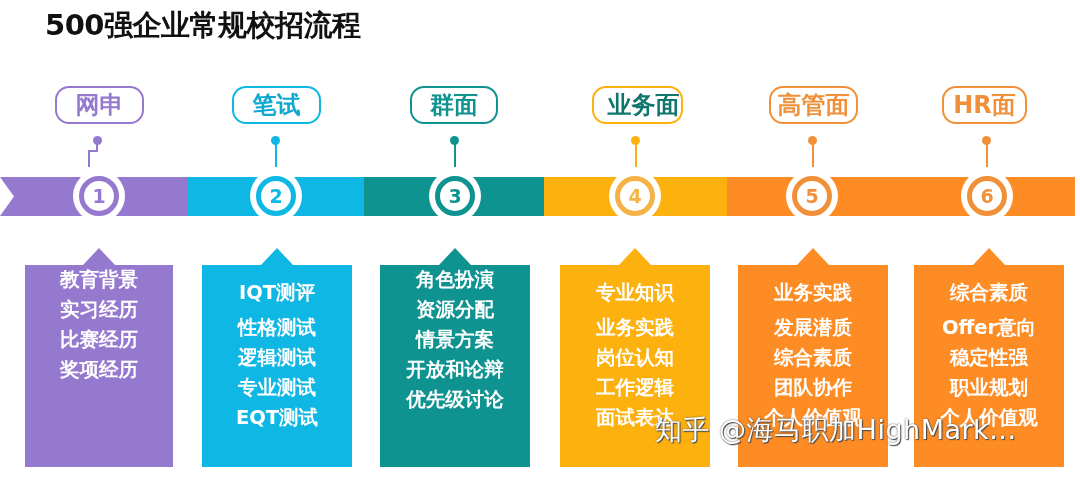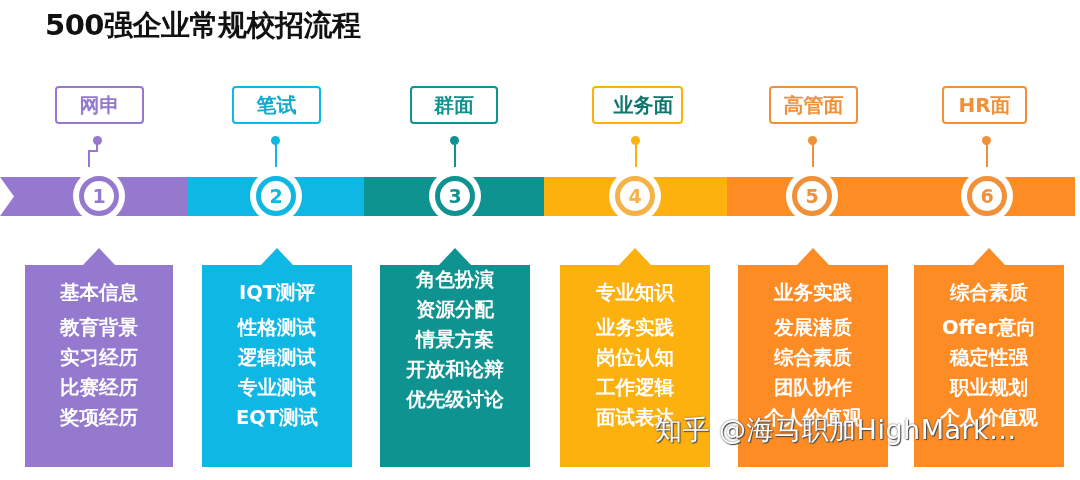--- a/index.html
+++ b/index.html
@@ -1,22 +1,22 @@
 <!DOCTYPE html>
 <html><head>
 <meta charset="utf-8">
 <style>
   html, body { margin:0; padding:0; background:#ffffff; }
   body { width:1080px; height:480px; position:relative; overflow:hidden;
          font-family:"DejaVu Sans","Liberation Sans",sans-serif; }
   .title { position:absolute; left:45px; top:6px; font-size:29px; font-weight:bold;
            color:#111; letter-spacing:-0.5px; white-space:nowrap; }
-  .label-box { position:absolute; top:86px; height:38px; border:2px solid; border-radius:4px;
+  .label-box { position:absolute; top:86px; height:38px; border:2px solid; border-radius:14px;
                background:#fff; box-sizing:border-box; display:flex; align-items:center;
-               justify-content:center; font-size:20px; font-weight:bold; }
+               justify-content:center; font-size:24px; font-weight:bold; }
   .pin-dot { position:absolute; width:9px; height:9px; border-radius:50%; top:136px; }
   .pin-stem { position:absolute; width:2px; top:143px; height:24px; }
   .band-seg { position:absolute; top:177px; height:39px; }
   .circle { position:absolute; top:170px; width:52px; height:52px; border-radius:50%;
             background:#fff; box-sizing:border-box; display:flex; align-items:center;
             justify-content:center; }
   .circle-inner { width:40px; height:40px; border-radius:50%; border:5px solid; box-sizing:border-box;
                   display:flex; align-items:center; justify-content:center; font-size:19px;
                   font-weight:bold; background:#fff; }
   .card { position:absolute; top:265px; height:202px; box-sizing:border-box; color:#fff;
@@ -77,21 +77,20 @@
   <div class="circle-inner" style="border-color:#f5b347;color:#f5b347;">4</div>
 </div>
 <div class="circle" style="left:786px;">
   <div class="circle-inner" style="border-color:#f0913a;color:#f0913a;">5</div>
 </div>
 <div class="circle" style="left:961px;">
   <div class="circle-inner" style="border-color:#f0913a;color:#f0913a;">6</div>
 </div>
 
 <div class="card" style="left:25px;width:148px;background:#9579cf;--c:#9579cf;">
-  <div class="card-head">基本信息</div>
   <div class="card-line">教育背景</div>
   <div class="card-line">实习经历</div>
   <div class="card-line">比赛经历</div>
   <div class="card-line">奖项经历</div>
 </div>
 
 <div class="card" style="left:202px;width:150px;background:#0fb7e4;--c:#0fb7e4;">
   <div class="card-head">IQT测评</div>
   <div class="card-line">性格测试</div>
   <div class="card-line">逻辑测试</div>

